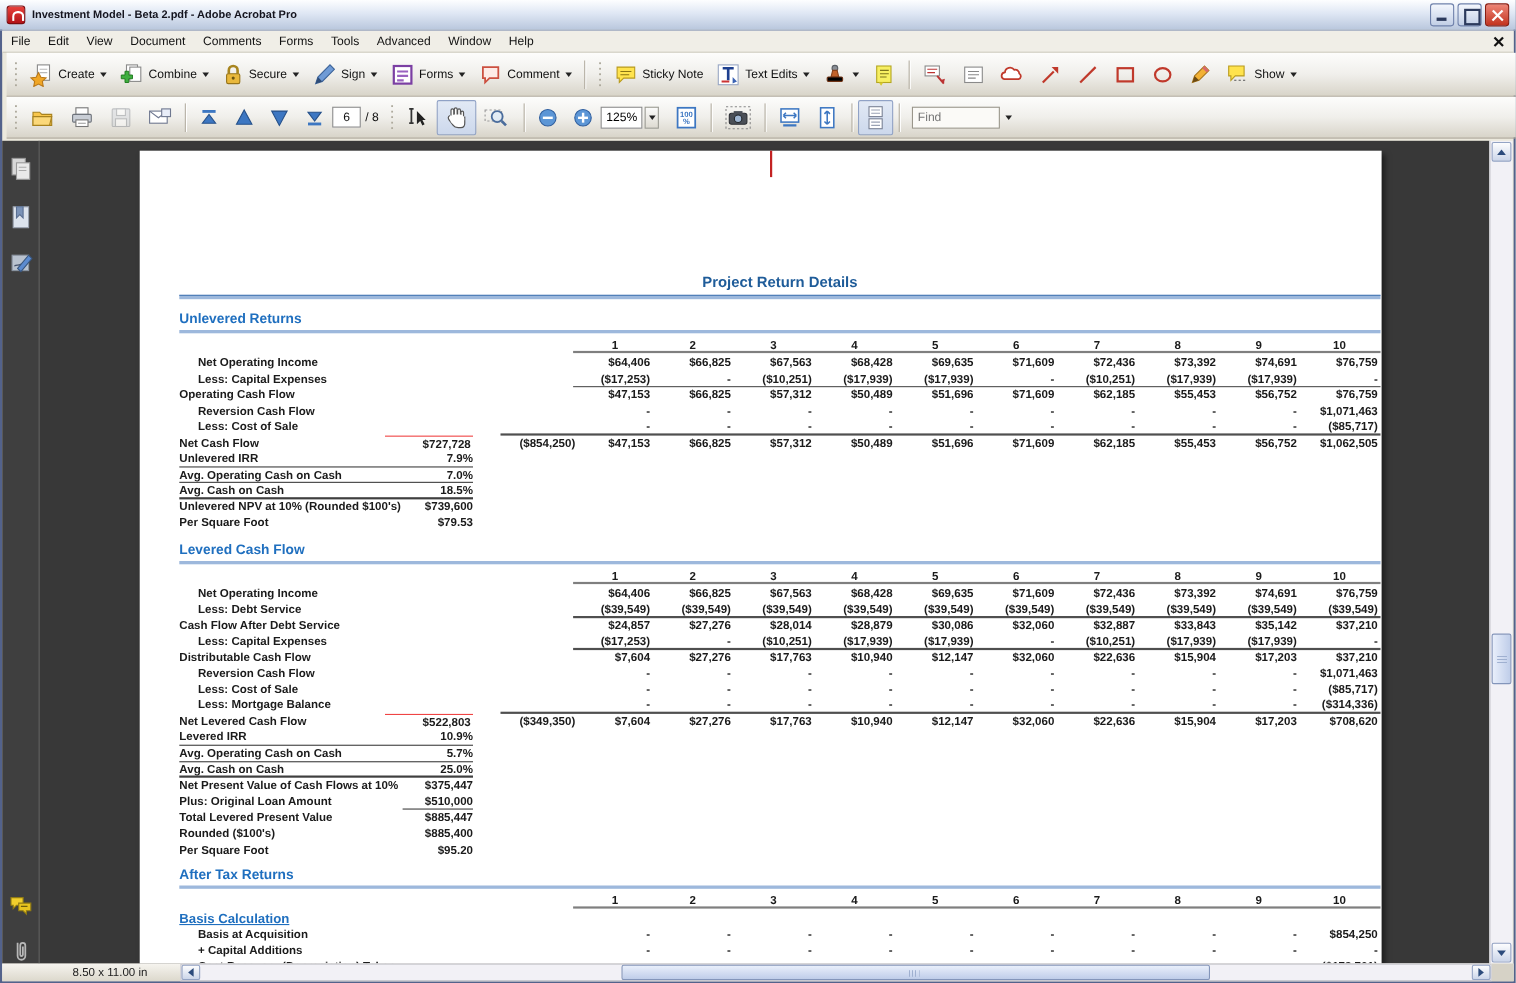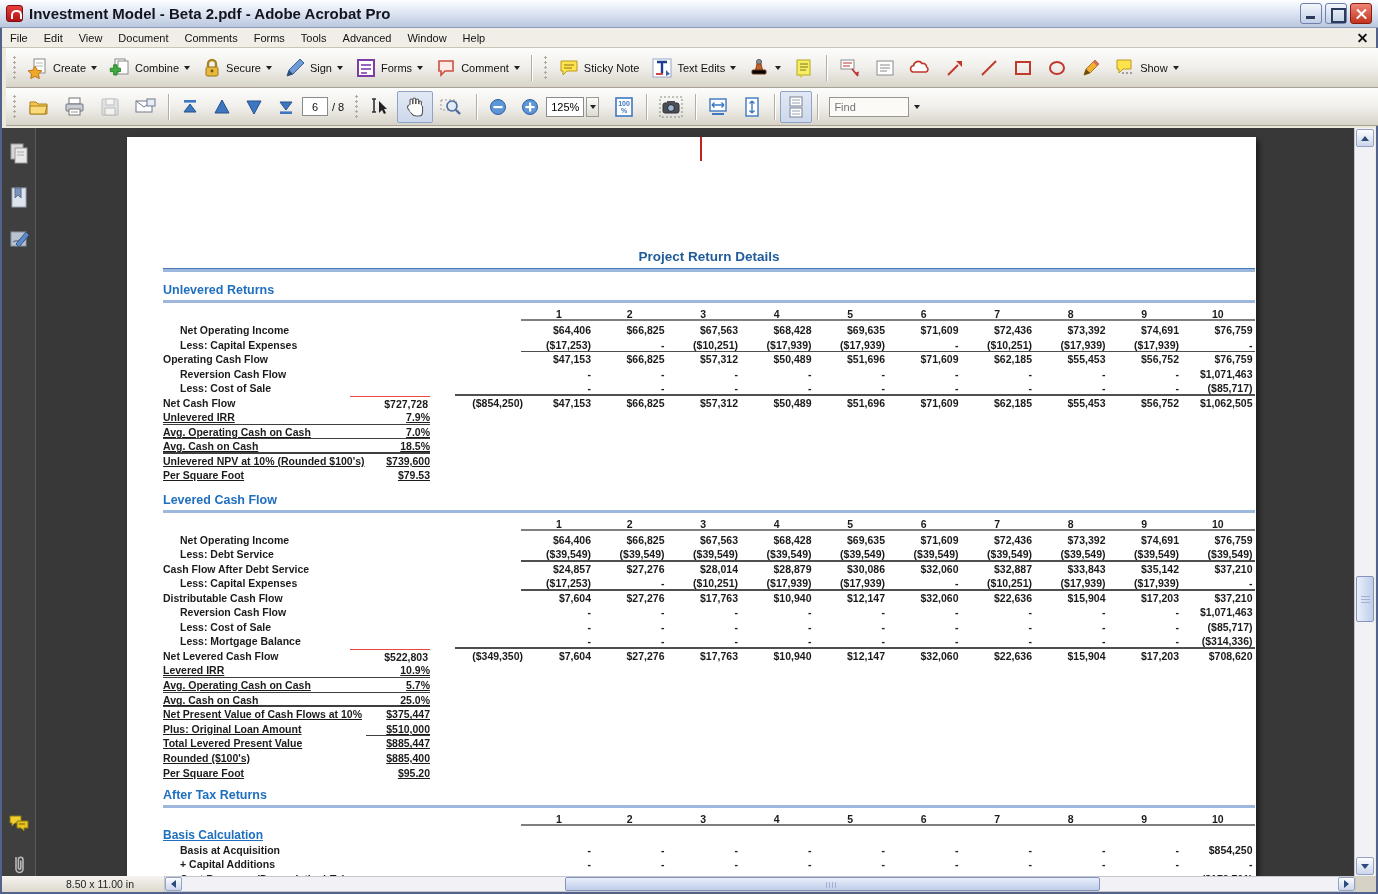--- a/index.html
+++ b/index.html
@@ -3,21 +3,21 @@
 <meta charset="utf-8">
 <style>
   * { margin:0; padding:0; box-sizing:border-box; }
   html,body { width:1378px; height:894px; overflow:hidden; font-family:"Liberation Sans",sans-serif; }
   .win { position:relative; width:1378px; height:894px; background:#ece9dd; box-shadow:inset 0 0 0 2px #53628b; }
 
   
   .titlebar { position:absolute; left:0; top:0; width:100%; height:28px;
     background:linear-gradient(180deg,#fdfeff 0%,#dfe7f4 45%,#b9c7dd 100%);
     border-bottom:1px solid #8d9cba; display:flex; align-items:center; padding:0 6px; }
-  .title-text { font-size:15px; font-weight:700; color:#14141e; margin-left:6px; white-space:nowrap; }
+  .title-text { font-size:10px; font-weight:700; color:#14141e; margin-left:6px; white-space:nowrap; }
   .pdficon { width:17px; height:17px; border-radius:3px; background:linear-gradient(180deg,#e8413c,#b31217);
     border:1px solid #7c0c0f; position:relative; flex:0 0 auto; }
   .pdficon::after { content:""; position:absolute; left:4px; top:4px; width:7px; height:7px;
     border:2px solid #fff; border-bottom:none; border-radius:5px 5px 0 0; }
   .winbtns { margin-left:auto; display:flex; gap:3px; }
   .wbtn { width:22px; height:21px; border-radius:3px; border:1px solid #6f81ab;
     background:linear-gradient(180deg,#f4f7fd,#c2cfe6); position:relative; }
   .wbtn.close { background:linear-gradient(180deg,#ee8677,#c2331f); border-color:#8a1d10; }
   .wbtn.min::after { content:""; position:absolute; left:5px; bottom:4px; width:9px; height:3px; background:#2c3a5c; }
   .wbtn.max::after { content:""; position:absolute; left:5px; top:4px; width:11px; height:11px; border:2px solid #2c3a5c; }
@@ -97,21 +97,21 @@
   .trow { position:relative; display:grid; grid-template-columns:187px 80px 95px 68px repeat(9,73.5px); height:14.5px; line-height:14.2px; }
   .trow .cell { text-align:right; padding-right:2px; white-space:nowrap; }
   .trow .lbl { text-align:left; padding-right:0; }
   .trow .lbl.ind { padding-left:17px; }
   .trow.years { height:13px; margin-bottom:3px; }
   .trow.years .cell { text-align:center; padding-right:0; }
   .trow.years::after { content:""; position:absolute; left:358px; right:0; bottom:-1px; height:2px; background:#7f7f7f; }
   .trow.r-cells::after { content:""; position:absolute; left:358px; right:0; bottom:0; height:1.5px; background:#4f4f4f; }
   .trow.r-wide::after { content:""; position:absolute; left:292px; right:0; bottom:0; height:1.5px; background:#4f4f4f; }
   .trow .sum.topline { border-top:1px solid #ef4444; }
-  .srow { width:267px; display:flex; justify-content:space-between; height:14.6px; line-height:14.3px; white-space:nowrap;text-decoration:underline; }
+  .srow { width:267px; display:flex; justify-content:space-between; height:14.6px; line-height:14.3px; white-space:nowrap; }
   .srow.thin { border-bottom:1px solid #3f3f3f; }
   .srow.thick { border-bottom:2.5px solid #3f3f3f; }
   .srow .val.uline { border-bottom:1px solid #3f3f3f; min-width:64px; text-align:right; }
   .subhead { color:#1f6fbf; font-size:12px; height:14.5px; line-height:14.2px;text-decoration:underline; }
   .annot-line { position:absolute; left:573px; top:0px; width:2px; height:24px; background:#c32222; }
 </style>
 </head>
 <body>
 
 <div class="win">

